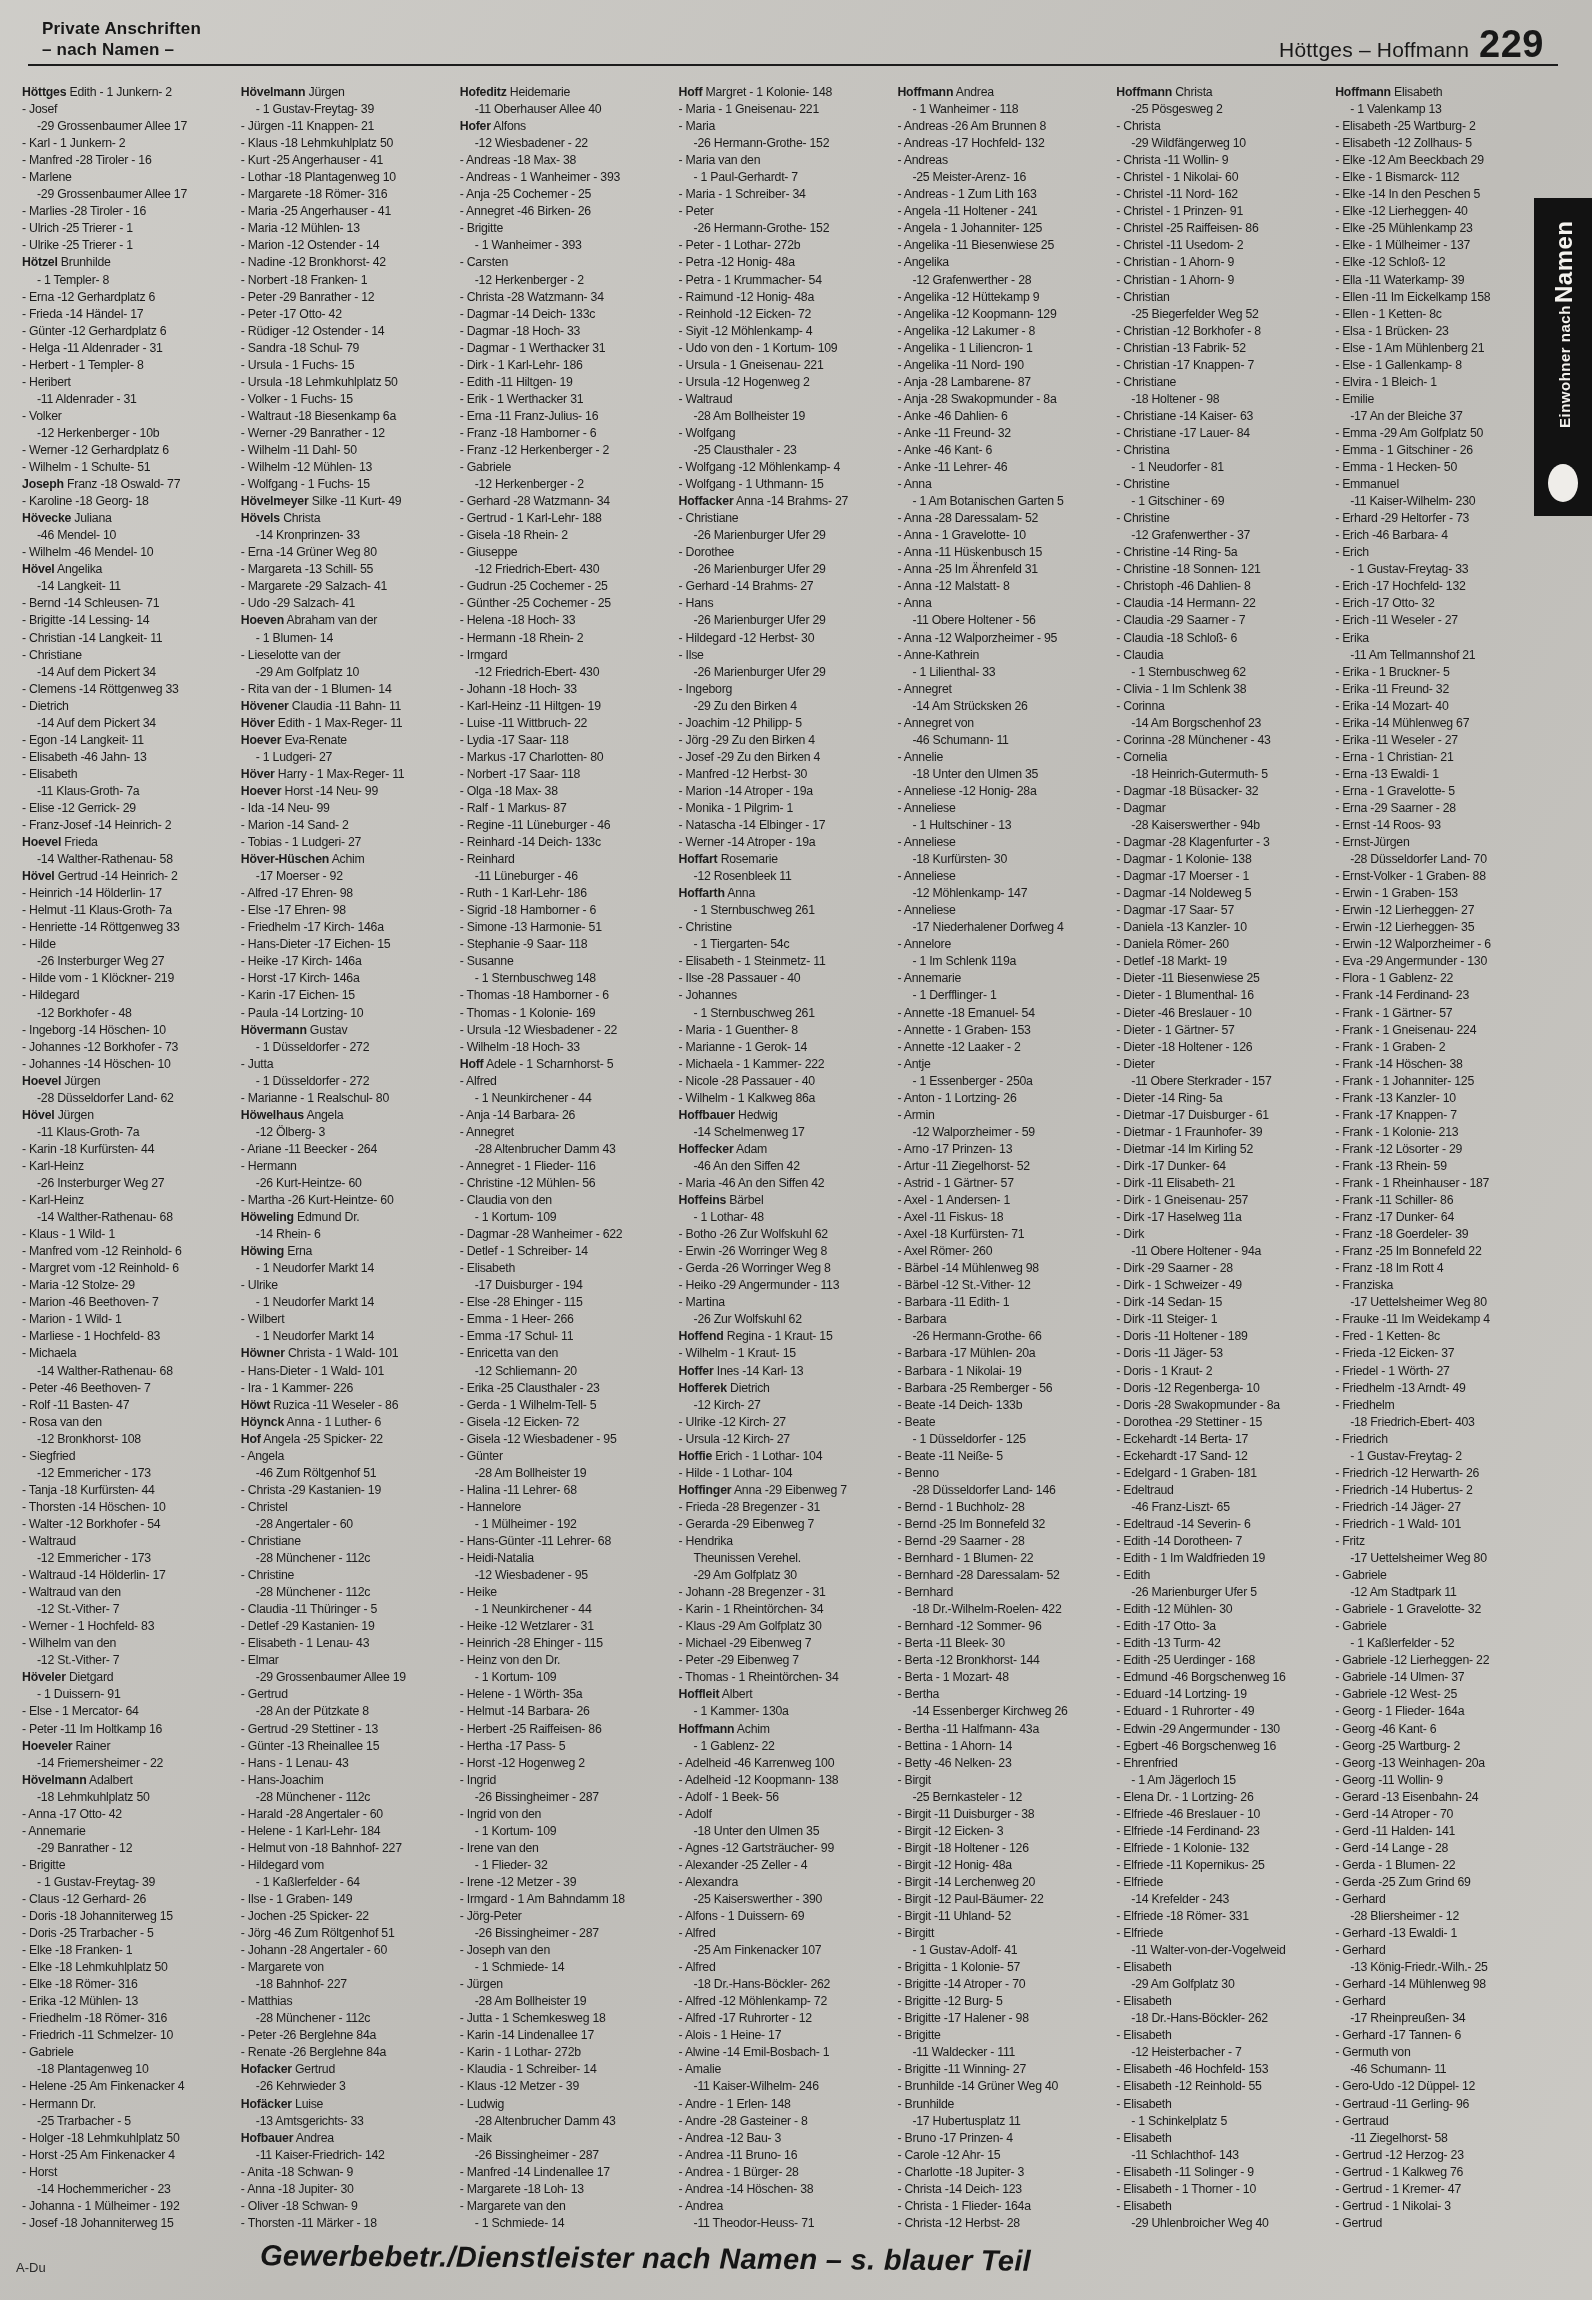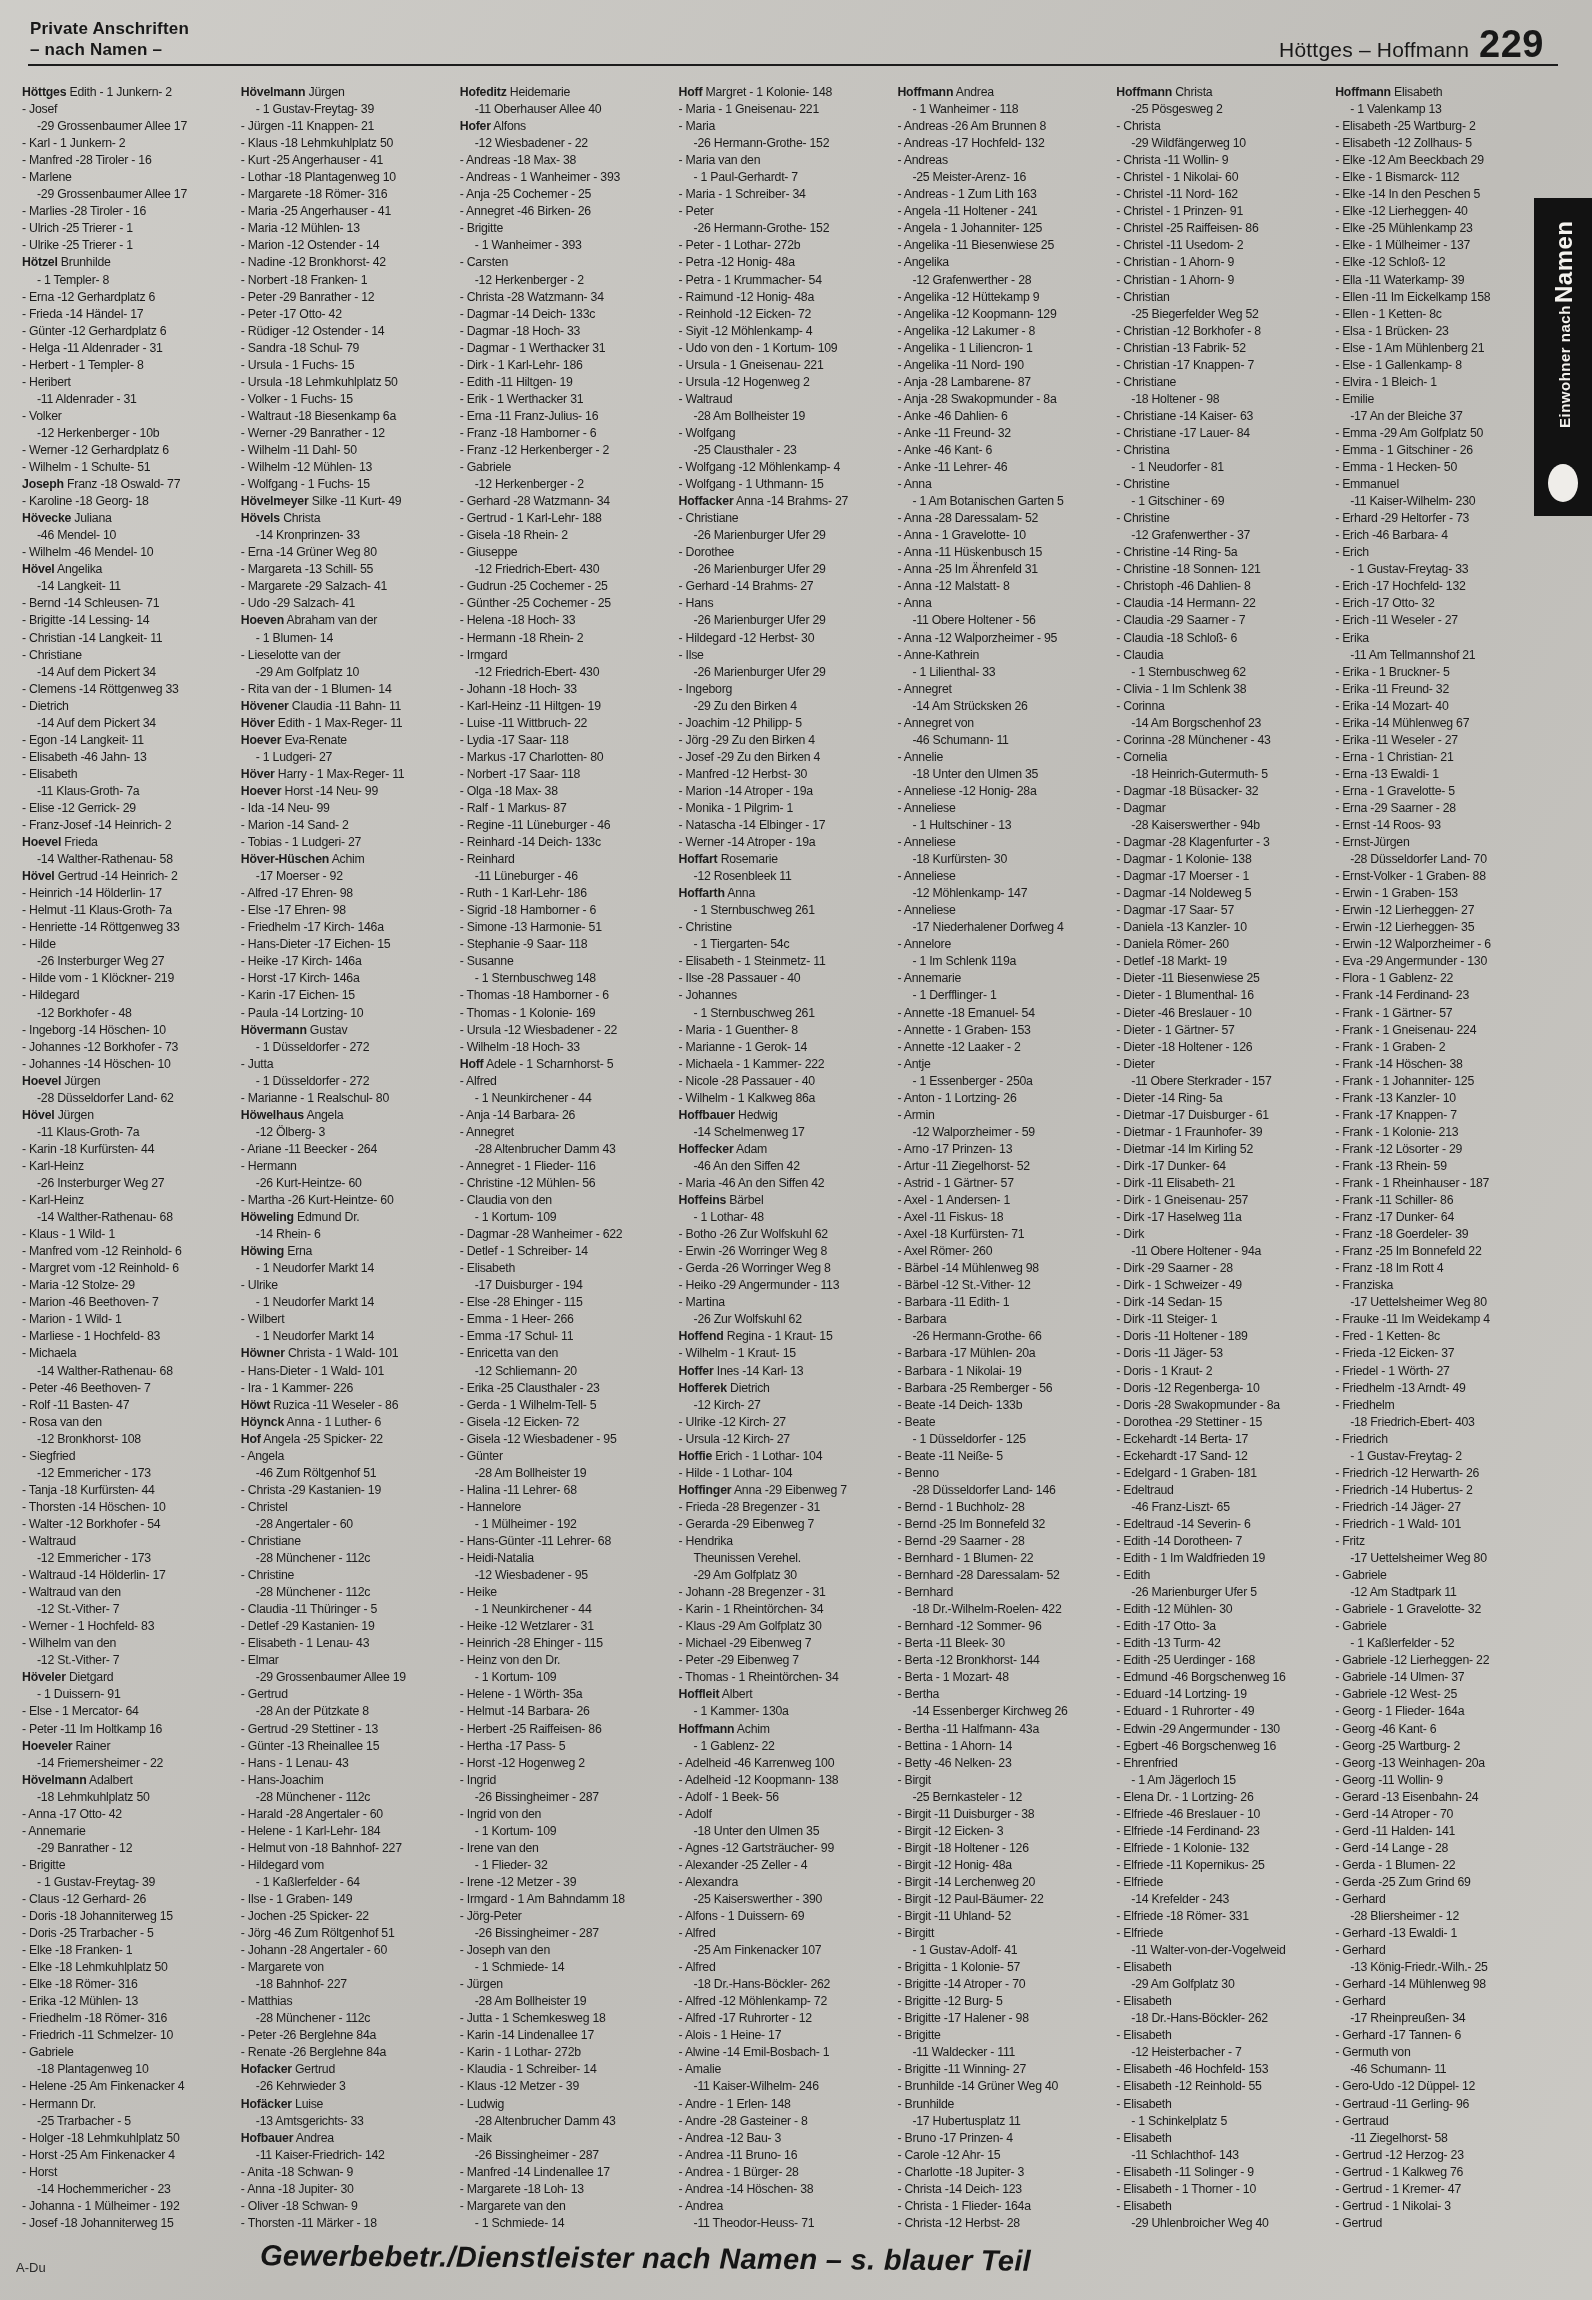--- a/index.html
+++ b/index.html
@@ -7,21 +7,21 @@
     width:1592px;height:2300px;position:relative;overflow:hidden;
     background:#c9c7c2;
     font-family:"Liberation Sans",sans-serif;
     color:#181818;
   }
   
   body::before{content:"";position:absolute;inset:0;
     background:linear-gradient(120deg,rgba(255,255,255,.10),rgba(0,0,0,.05) 55%,rgba(255,255,255,.04));
     pointer-events:none;}
   .header{position:absolute;top:18px;left:30px;right:30px;height:46px;}
-  .header-left{position:absolute;left:0;top:0;font-weight:bold;font-size:17px;line-height:21px;letter-spacing:.2px;}
+  .header-left{position:absolute;left:12px;top:0;font-weight:bold;font-size:17px;line-height:21px;letter-spacing:.2px;}
   .header-right{position:absolute;right:18px;bottom:-2px;white-space:nowrap;}
   .header-range{font-weight:normal;font-size:21px;letter-spacing:.2px;}
   .header-page{font-weight:bold;font-size:38px;margin-left:10px;letter-spacing:.5px;}
   .rule{position:absolute;top:64px;left:28px;right:34px;height:2px;background:#1c1c1c;}
   .columns{
     position:absolute;top:84px;left:22px;width:1512px;height:2150px;
     display:grid;grid-template-columns:repeat(7,1fr);column-gap:12px;gap:20px;
   }
   .col{overflow:hidden;}
   .col p{

